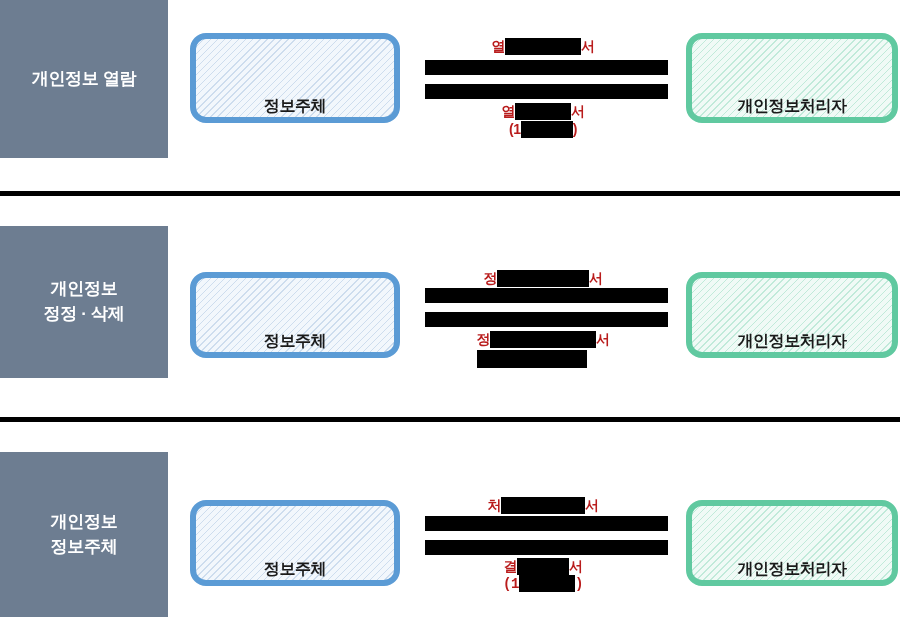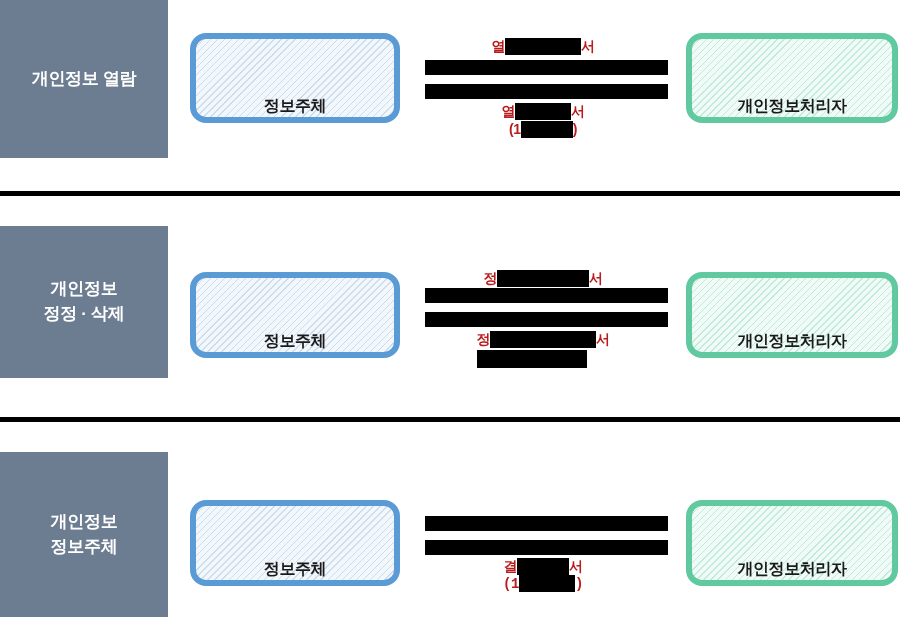--- a/index.html
+++ b/index.html
@@ -267,20 +267,23 @@
         <span>정보주체</span>
       </div>
     </div>
 
     <div class="entity-box subject">
       <span>정보주체</span>
     </div>
 
     <div class="flow">
 
+      <div class="flow-label label-top">
+        <span>처</span><span class="redact" style="width:84px"></span><span>서</span>
+      </div>
 
       <div class="arrow-bar bar-top"></div>
       <div class="arrow-bar bar-bottom"></div>
 
       <div class="flow-label label-bottom">
         <span>결</span><span class="redact" style="width:52px"></span><span>서</span>
         <span class="sub"><span>(1</span><span class="redact" style="width:56px"></span><span>)</span></span>
       </div>
 
     </div>

